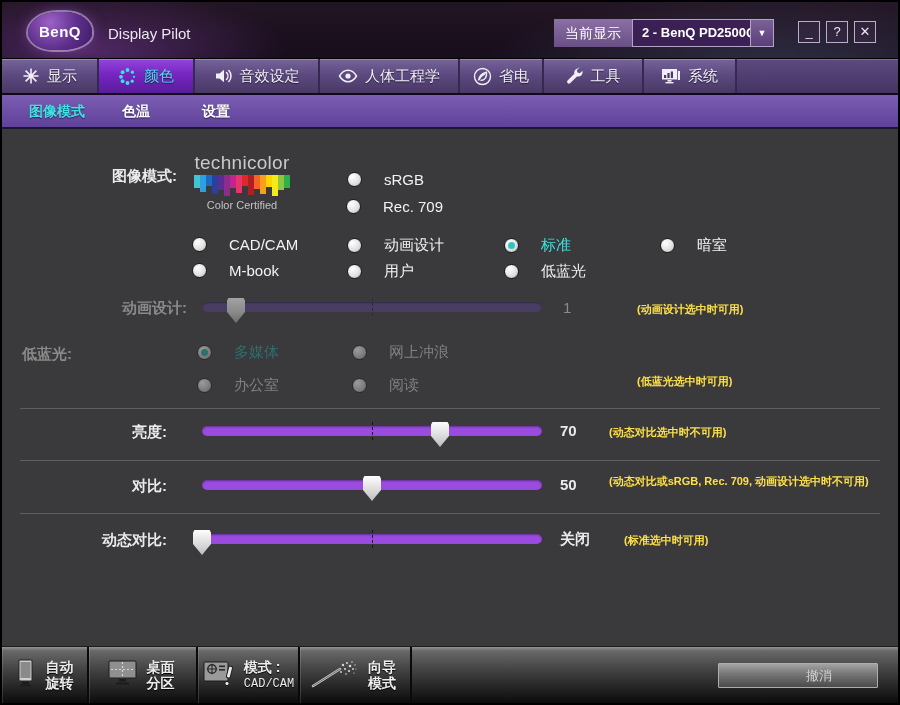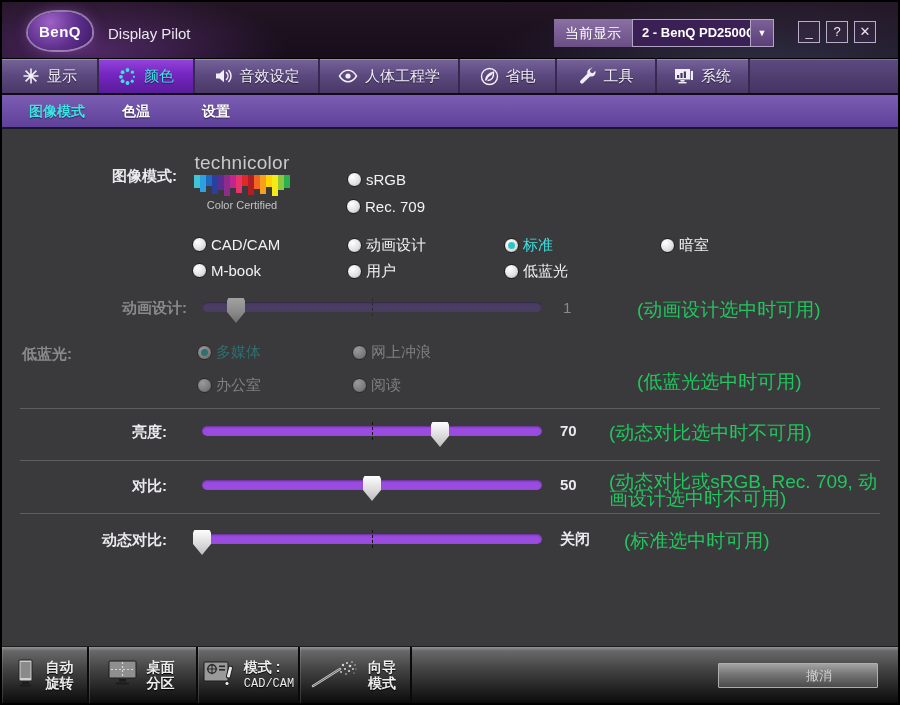--- a/index.html
+++ b/index.html
@@ -48,31 +48,31 @@
     background:linear-gradient(180deg,#7b5db4 0%,#5f4199 100%); border-bottom:2px solid #1d1430; }
   .subtab { position:absolute; top:8px; font-size:14px; font-weight:bold; color:#fff; cursor:pointer;
     text-shadow:0 1px 1px rgba(0,0,0,.5); }
   .subtab.active { color:#3fe2e2; }
 
   
   .content { position:absolute; left:0; top:127px; width:896px; height:517px; background:#3a393c; }
   .abs { position:absolute; }
   .field-label { color:#eceaee; font-size:15px; font-weight:bold; }
   .field-label.dim { color:#8a8a8a; }
-  .note { color:#22c55e; font-size:19px; line-height:17px; }
+  .note { color:#fde047; font-size:11px; line-height:17px;font-weight:bold; }
 
   
   .tclogo { position:absolute; left:188px; top:148px; width:104px; text-align:center; }
   .tclogo .tctitle { color:#c9c9c9; font-size:19px; letter-spacing:.3px; }
   .tcbar { display:flex; align-items:flex-start; justify-content:center; margin-top:1px; height:23px; }
   .tcbar span { width:6px; display:block; }
   .tclogo .tcsub { color:#c2c2c2; font-size:11px; margin-top:1px; }
 
   
-  .radio-item { position:absolute; display:flex; align-items:center; gap:4px; cursor:pointer; }
+  .radio-item { position:absolute; display:flex; align-items:center; gap:22px; cursor:pointer; }
   .rdot { width:15px; height:15px; border-radius:50%; border:1px solid #1d1d1d;
     background:radial-gradient(circle at 35% 30%, #ffffff, #e2e2e2 55%, #b5b5b5); position:relative; flex:none; }
   .radio-item.sel .rdot::after { content:""; position:absolute; left:3px; top:3px; width:7px; height:7px;
     border-radius:50%; background:#2fc4c4; }
   .rlabel { color:#f2f2f2; font-size:15px; }
   .radio-item.sel .rlabel { color:#3fe2e2; }
   .radio-item.dis .rdot { background:radial-gradient(circle at 35% 30%, #9a9a9a, #7e7e7e 55%, #616161); border-color:#2a2a2a; }
   .radio-item.dis .rlabel { color:#808080; }
   .radio-item.dis.sel .rdot::after { background:#2e7070; }
   .radio-item.dis.sel .rlabel { color:#2e7070; }
@@ -165,21 +165,21 @@
     </div>
     <div class="tab" style="width:140px">
       <span>
           <svg width="20" height="14" viewBox="0 0 20 14" fill="none" stroke="#f2eef8" stroke-width="1.5">
             <path d="M1.5 7C4 2.8 7 1.2 10 1.2S16 2.8 18.5 7C16 11.2 13 12.8 10 12.8S4 11.2 1.5 7z"></path>
             <circle cx="10" cy="7" r="2.6" fill="#f2eef8" stroke="none"></circle>
           </svg>
         </span>
       <span>人体工程学</span>
     </div>
-    <div class="tab" style="width:97px">
+    <div class="tab" style="width:84px">
       <span>
           <svg width="19" height="19" viewBox="0 0 19 19" fill="none" stroke="#f2eef8" stroke-width="1.4">
             <circle cx="9.5" cy="9.5" r="8"></circle>
             <path d="M5.5 13.5C6 9 8.5 6.5 13.5 5.2c.5 5-1.5 8-6 8.3M5.5 13.5c1.5-3.5 3.5-5.5 6.5-7"></path>
           </svg>
         </span>
       <span>省电</span>
     </div>
     <div class="tab" style="width:100px">
       <span>

